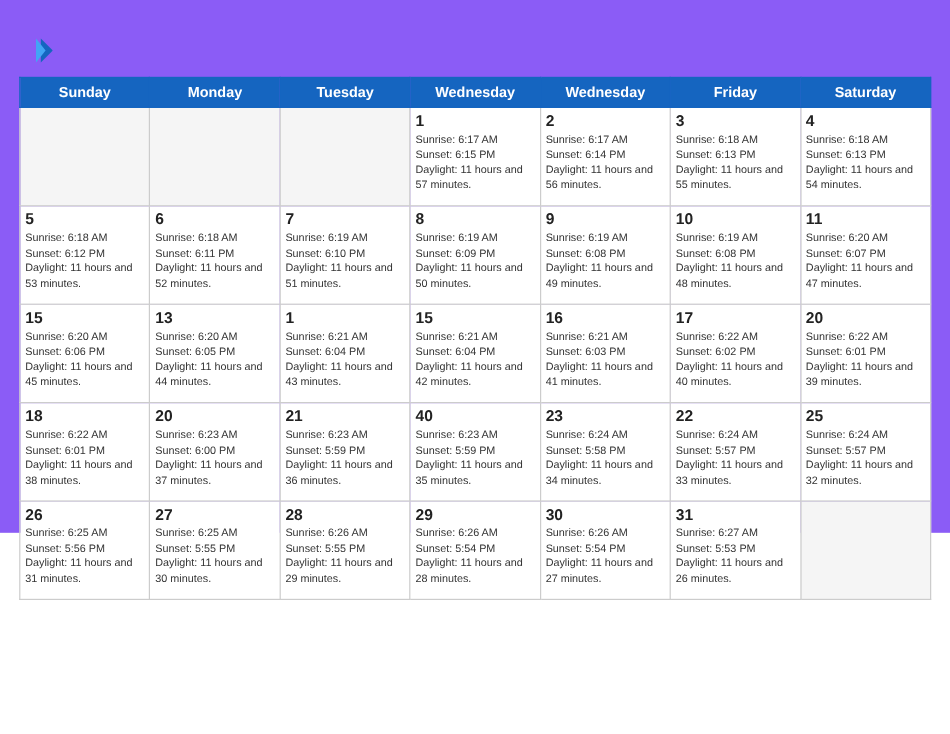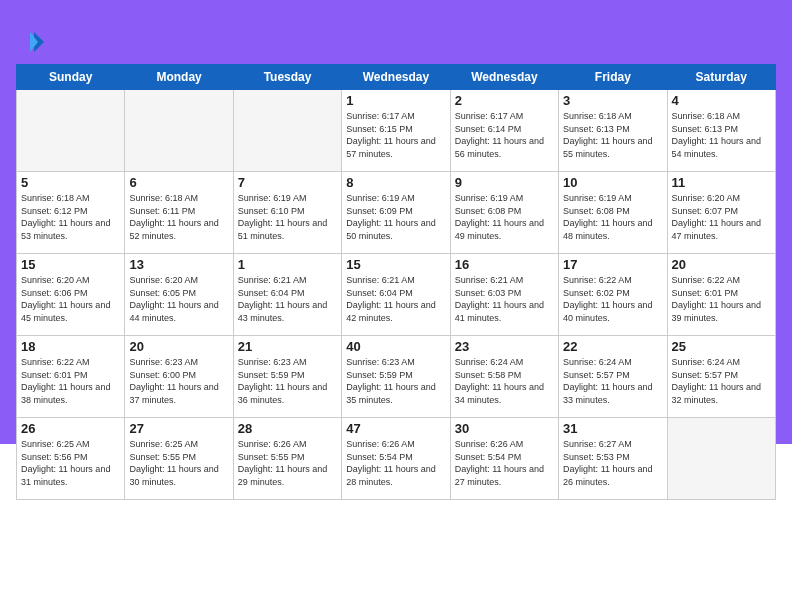--- a/index.html
+++ b/index.html
@@ -250,21 +250,21 @@
           </td>
           <td>
             <div class="day-number">27</div>
             <div class="cell-text">Sunrise: 6:25 AM<br>Sunset: 5:55 PM<br>Daylight: 11 hours and 30 minutes.</div>
           </td>
           <td>
             <div class="day-number">28</div>
             <div class="cell-text">Sunrise: 6:26 AM<br>Sunset: 5:55 PM<br>Daylight: 11 hours and 29 minutes.</div>
           </td>
           <td>
-            <div class="day-number">47</div>
+            <div class="day-number">29</div>
             <div class="cell-text">Sunrise: 6:26 AM<br>Sunset: 5:54 PM<br>Daylight: 11 hours and 28 minutes.</div>
           </td>
           <td>
             <div class="day-number">30</div>
             <div class="cell-text">Sunrise: 6:26 AM<br>Sunset: 5:54 PM<br>Daylight: 11 hours and 27 minutes.</div>
           </td>
           <td>
             <div class="day-number">31</div>
             <div class="cell-text">Sunrise: 6:27 AM<br>Sunset: 5:53 PM<br>Daylight: 11 hours and 26 minutes.</div>
           </td>

